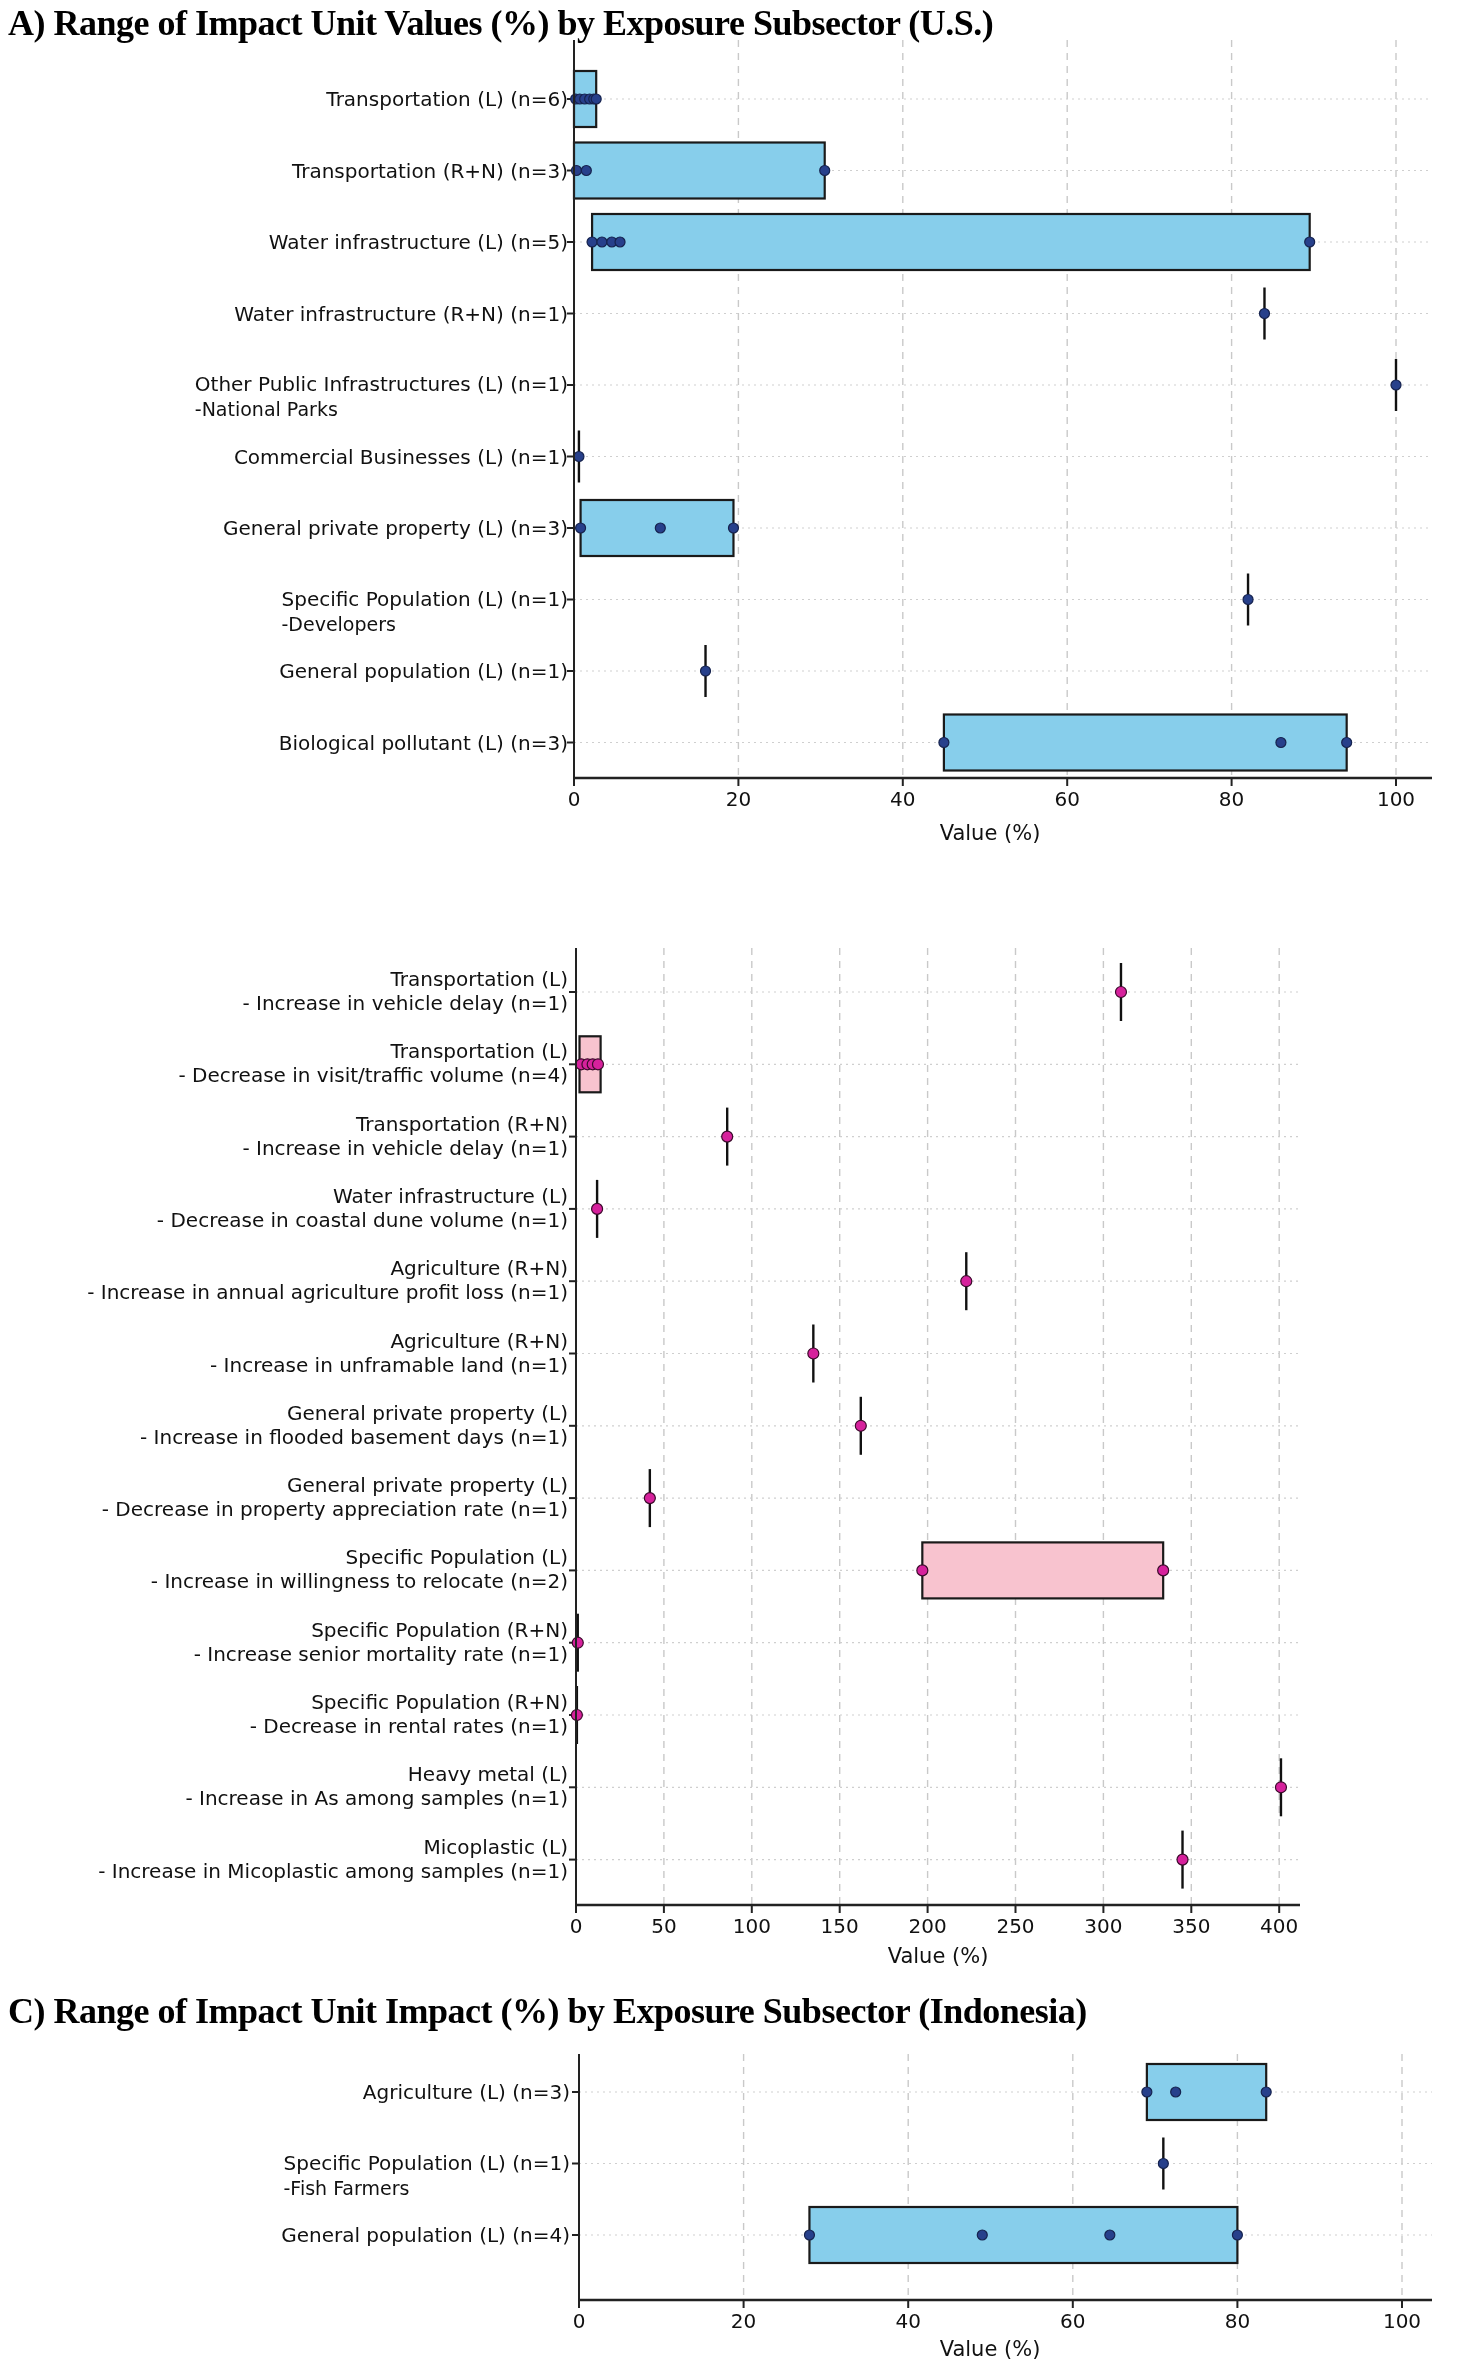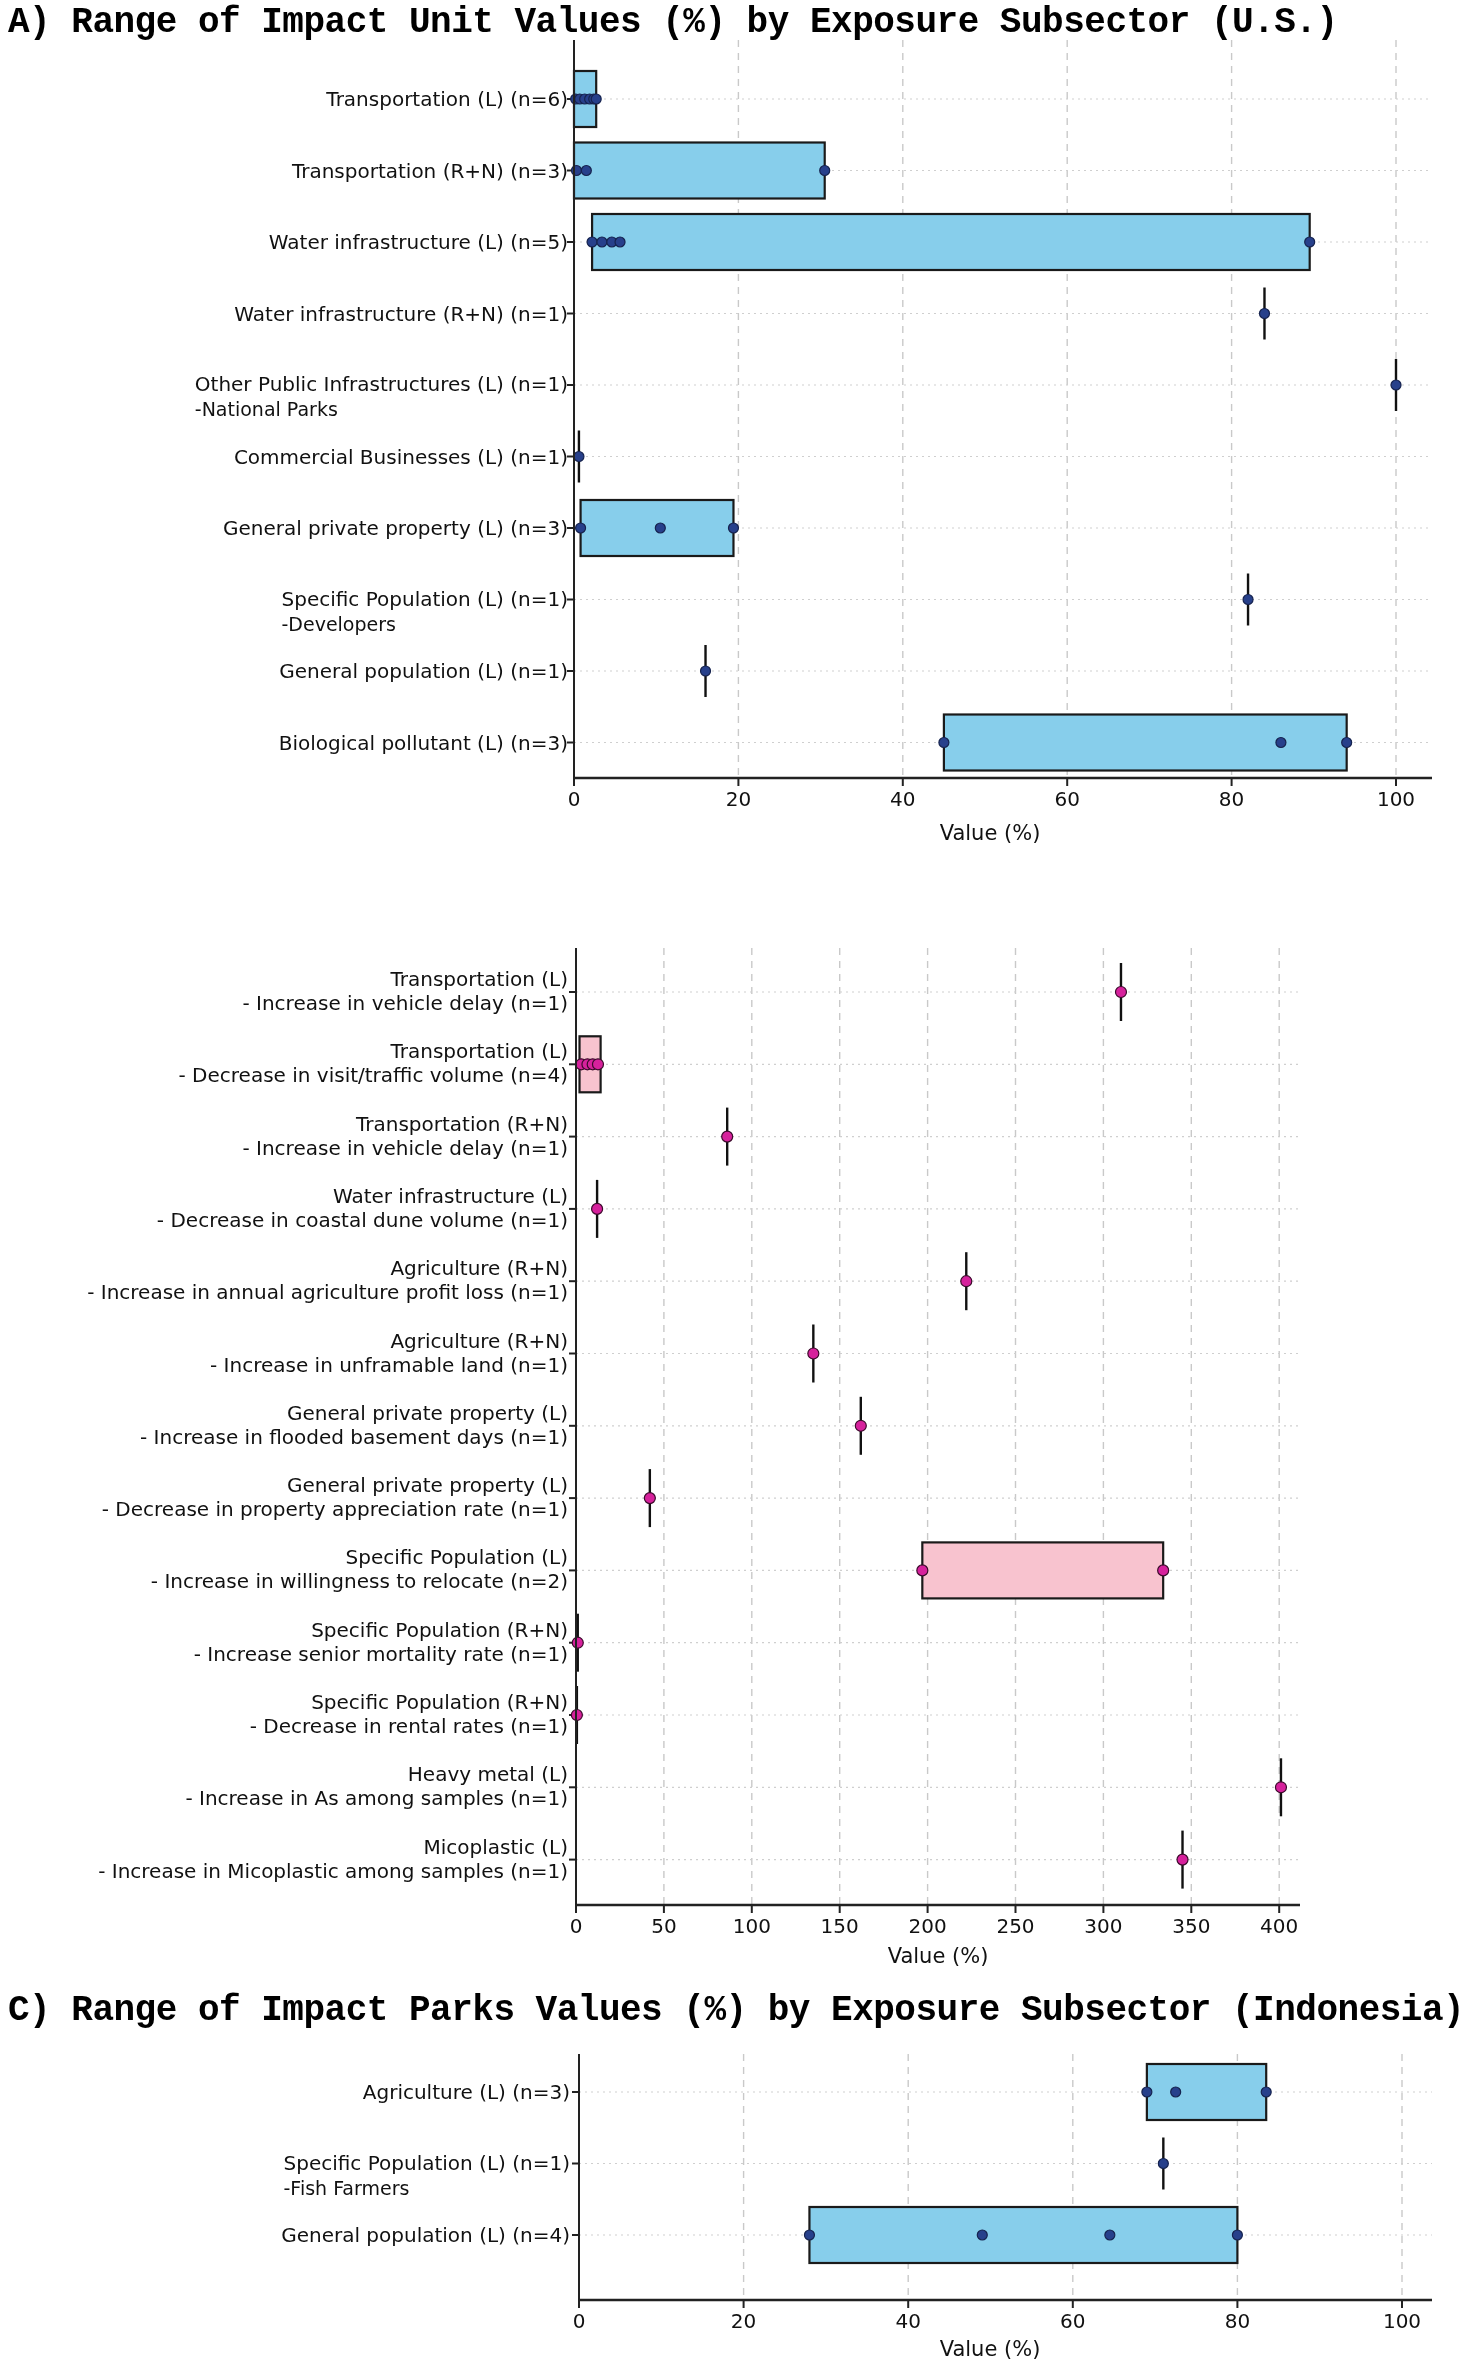--- a/index.html
+++ b/index.html
@@ -1,31 +1,31 @@
 <!DOCTYPE html>
 <html><head>
 <meta charset="utf-8">
 <style>
   html,body{margin:0;padding:0;background:#ffffff;}
   #page{position:relative;width:1477px;height:2363px;background:#ffffff;overflow:hidden;
         font-family:"DejaVu Sans",sans-serif;}
-  .chart-title{position:absolute;left:8px;font-family:Liberation Mono, monospace;
+  .chart-title{position:absolute;left:8px;font-family:Liberation Serif, serif;
         font-weight:bold;font-size:36px;color:#000;white-space:nowrap;letter-spacing:-0.5px;}
   #title-a{top:2px;}
   #title-b{top:884px;}
   #title-c{top:1990px;}
   #plot-svg{position:absolute;left:0;top:0;}
   svg text{font-family:"DejaVu Sans",sans-serif;fill:#111;}
 </style>
 </head>
 <body>
 
 <div id="page">
   <div class="chart-title" id="title-a">A) Range of Impact Unit Values (%) by Exposure Subsector (U.S.)</div>
-  <div class="chart-title" id="title-c">C) Range of Impact Parks Values (%) by Exposure Subsector (Indonesia)</div>
+  <div class="chart-title" id="title-c">C) Range of Impact Unit Impact (%) by Exposure Subsector (Indonesia)</div>
   <svg id="plot-svg" width="1477" height="2363" viewBox="0 0 1477 2363">
       <line x1="738.4" y1="40" x2="738.4" y2="778" stroke="#c9c9c9" stroke-width="1.4" stroke-dasharray="7,6"></line>
       <line x1="902.8" y1="40" x2="902.8" y2="778" stroke="#c9c9c9" stroke-width="1.4" stroke-dasharray="7,6"></line>
       <line x1="1067.2" y1="40" x2="1067.2" y2="778" stroke="#c9c9c9" stroke-width="1.4" stroke-dasharray="7,6"></line>
       <line x1="1231.6" y1="40" x2="1231.6" y2="778" stroke="#c9c9c9" stroke-width="1.4" stroke-dasharray="7,6"></line>
       <line x1="1396" y1="40" x2="1396" y2="778" stroke="#c9c9c9" stroke-width="1.4" stroke-dasharray="7,6"></line>
       <line x1="574" y1="99" x2="1432" y2="99" stroke="#cfcfcf" stroke-width="1.2" stroke-dasharray="2,4"></line>
       <line x1="567" y1="99" x2="574" y2="99" stroke="#222" stroke-width="2"></line>
       <line x1="574" y1="170.5" x2="1432" y2="170.5" stroke="#cfcfcf" stroke-width="1.2" stroke-dasharray="2,4"></line>
       <line x1="567" y1="170.5" x2="574" y2="170.5" stroke="#222" stroke-width="2"></line>

